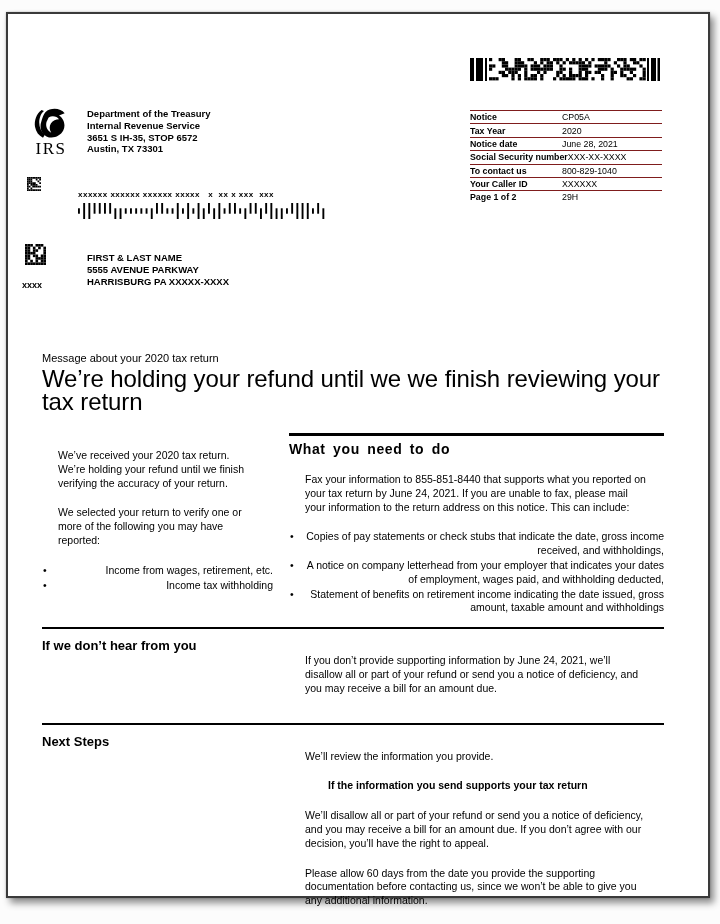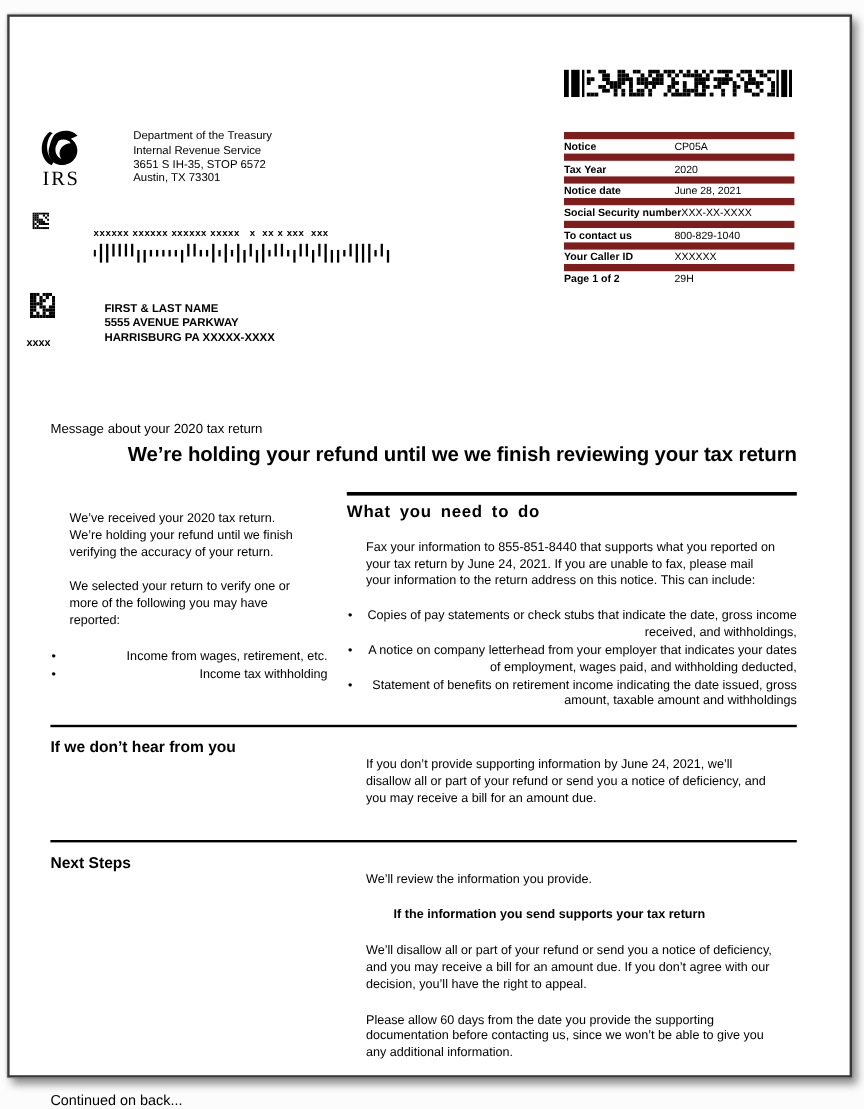--- a/index.html
+++ b/index.html
@@ -13,36 +13,36 @@
     position:absolute;left:6px;top:12px;width:704px;height:886px;
     background:#fff;border:2px solid #3a3a3a;box-sizing:border-box;
     box-shadow:4px 5px 7px rgba(0,0,0,.45), 0 0 2px rgba(0,0,0,.25);
   }
   
   .barcode-top{position:absolute;left:462px;top:44px;width:190px;height:23px;}
   .sender{position:absolute;left:20px;top:94px;display:flex;gap:13px;}
   .irs-logo{width:46px;text-align:center;}
   .irs-logo svg{display:block;margin:0 auto;}
   .irs-wordmark{font-family:"Liberation Serif",serif;font-size:17px;letter-spacing:1.5px;line-height:16px;margin-top:1px;}
-  .sender-lines div{font-size:9.5px;font-weight:normal;line-height:11.8px;margin-left:24px;}
+  .sender-lines div{font-size:9.5px;font-weight:bold;line-height:11.8px;}
   .notice-table{position:absolute;left:462px;top:96px;width:192px;font-size:8.8px;line-height:10px;}
-  .nrow{display:flex;border-top:6px solid #7f1d1d;padding:1.2px 0;justify-content:flex-end;}
+  .nrow{display:flex;border-top:1px solid #7f1d1d;padding:1.2px 0;justify-content:flex-end;}
   .nrow .lbl{flex:0 0 92px;font-weight:bold;white-space:nowrap;}
   .nrow .val{flex:1;white-space:nowrap;}
   .dm1{position:absolute;left:19px;top:163px;width:14px;height:14px;}
   .dm2{position:absolute;left:17px;top:230px;width:21px;height:21px;}
   .route-line{position:absolute;left:70px;top:176px;font-size:8px;font-weight:bold;letter-spacing:.5px;white-space:pre;}
   .imb{position:absolute;left:70px;top:189px;width:252px;height:16px;}
   .recipient{position:absolute;left:79px;top:238px;}
   .recipient div{font-size:9.5px;font-weight:bold;line-height:12px;}
   .sidecode{position:absolute;left:14px;top:266px;font-size:9px;font-weight:bold;}
   
   .body{position:absolute;left:0;top:338px;width:100%;box-sizing:border-box;padding:0 44px 0 34px;}
   .subject{font-size:11px;line-height:13px;margin:0 0 2px;}
-  h1{font-size:17px;line-height:23px;margin:0 0 20px;font-weight:bold;letter-spacing:-.1px;text-align:right;}
+  h1{font-size:24px;line-height:23px;margin:0 0 20px;font-weight:normal;letter-spacing:-.1px;}
   .row{display:grid;grid-template-columns:247px 1fr;}
   .col-left{padding-right:16px;}
   p{margin:16px;font-size:10.5px;line-height:13.8px;}
   ul{margin:1px 0 0;padding:0;list-style:none;text-align:right;}
   li{position:relative;padding-left:11px;font-size:10.5px;line-height:13.8px;margin:0 0 1px;}
   li::before{content:"\2022";position:absolute;left:1px;}
   .rule-col{border-top:3px solid #000;margin:0 0 5px;}
   h2{font-size:14px;margin:0 0 3px;font-weight:bold;letter-spacing:.6px;word-spacing:3px;}
   h3{font-size:13px;margin:0;font-weight:bold;}
   .rule-full{border-top:2.5px solid #000;margin-top:11px;}

